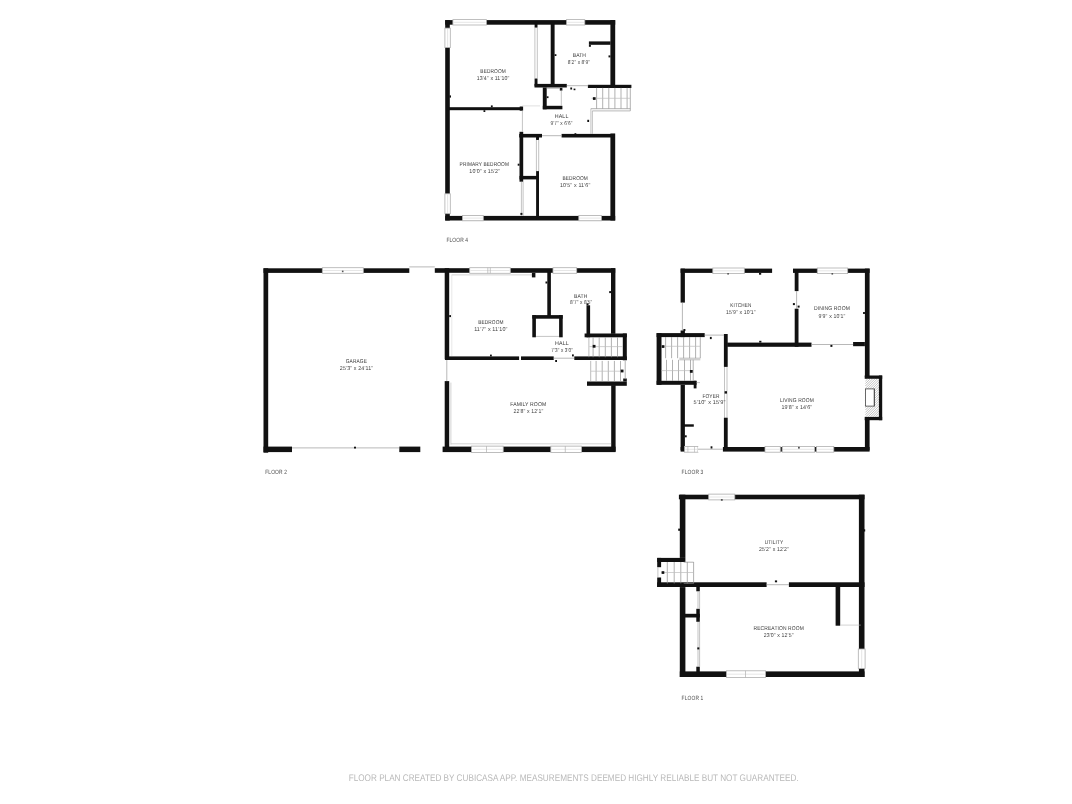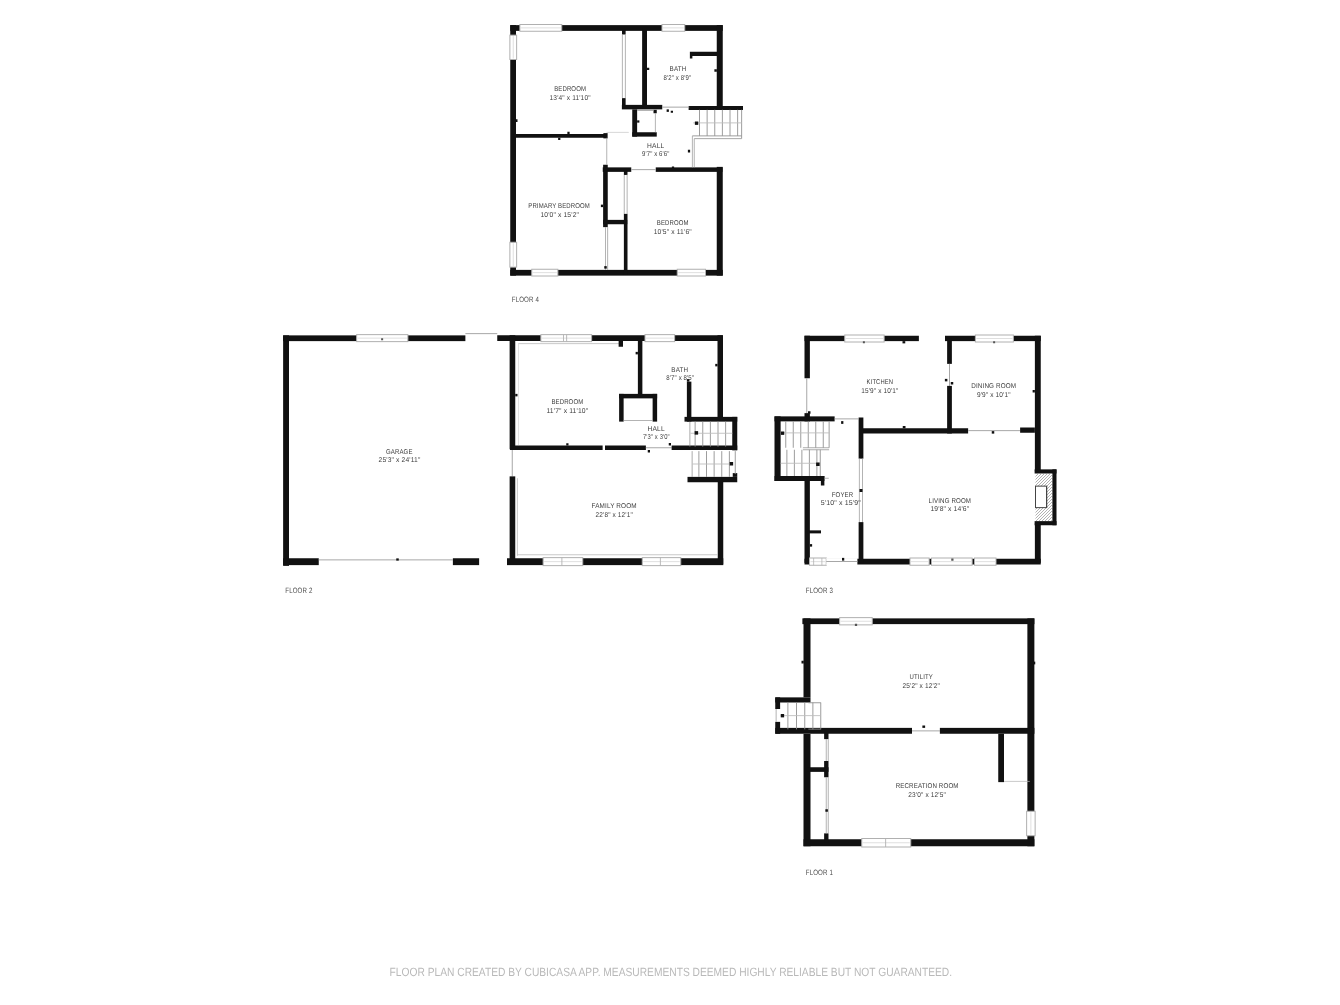--- a/index.html
+++ b/index.html
@@ -1,16 +1,16 @@
 <!DOCTYPE html>
 <html><head>
 <meta charset="utf-8">
 <style>
   html,body{margin:0;padding:0;background:#ffffff;}
-  .page{width:864px;height:804px;position:relative;background:#4d7c0f;overflow:hidden;filter:grayscale(1);}
+  .page{width:864px;height:804px;position:relative;background:#4d7c0f;overflow:hidden;filter:grayscale(1);margin-left:37px;}
   svg{position:absolute;top:0;left:0;}
   text{font-family:"Liberation Sans",sans-serif;fill:#3d3d3d;text-rendering:geometricPrecision;}
   .rm{font-size:5.6px;letter-spacing:0.12px;}
   .fl{font-size:6.2px;fill:#4a4a4a;letter-spacing:0.15px;}
   .ft{font-size:9.6px;fill:#b9b9b9;}
 </style>
 </head>
 <body>
 <div class="page">
 <svg width="1072" height="804" viewBox="0 0 1072 804">

